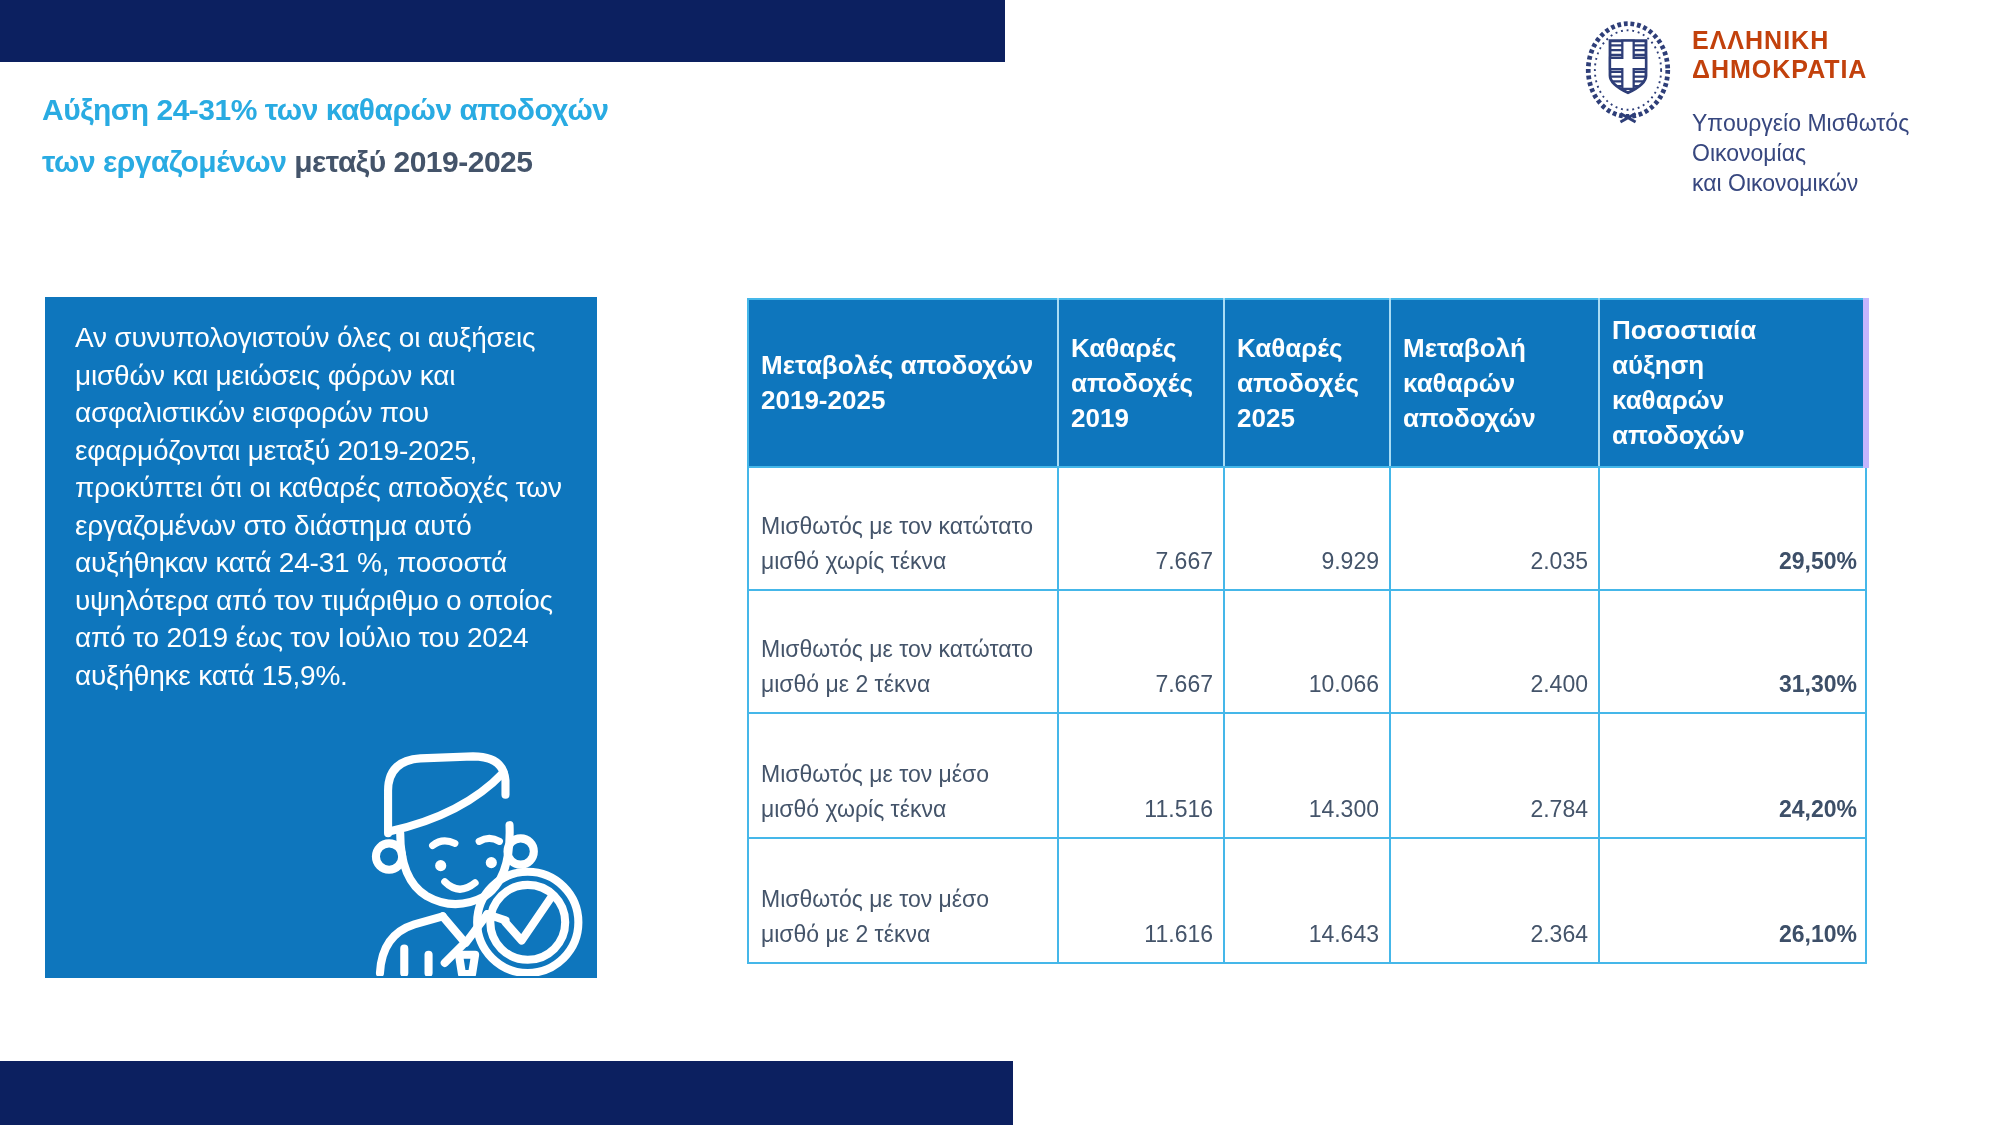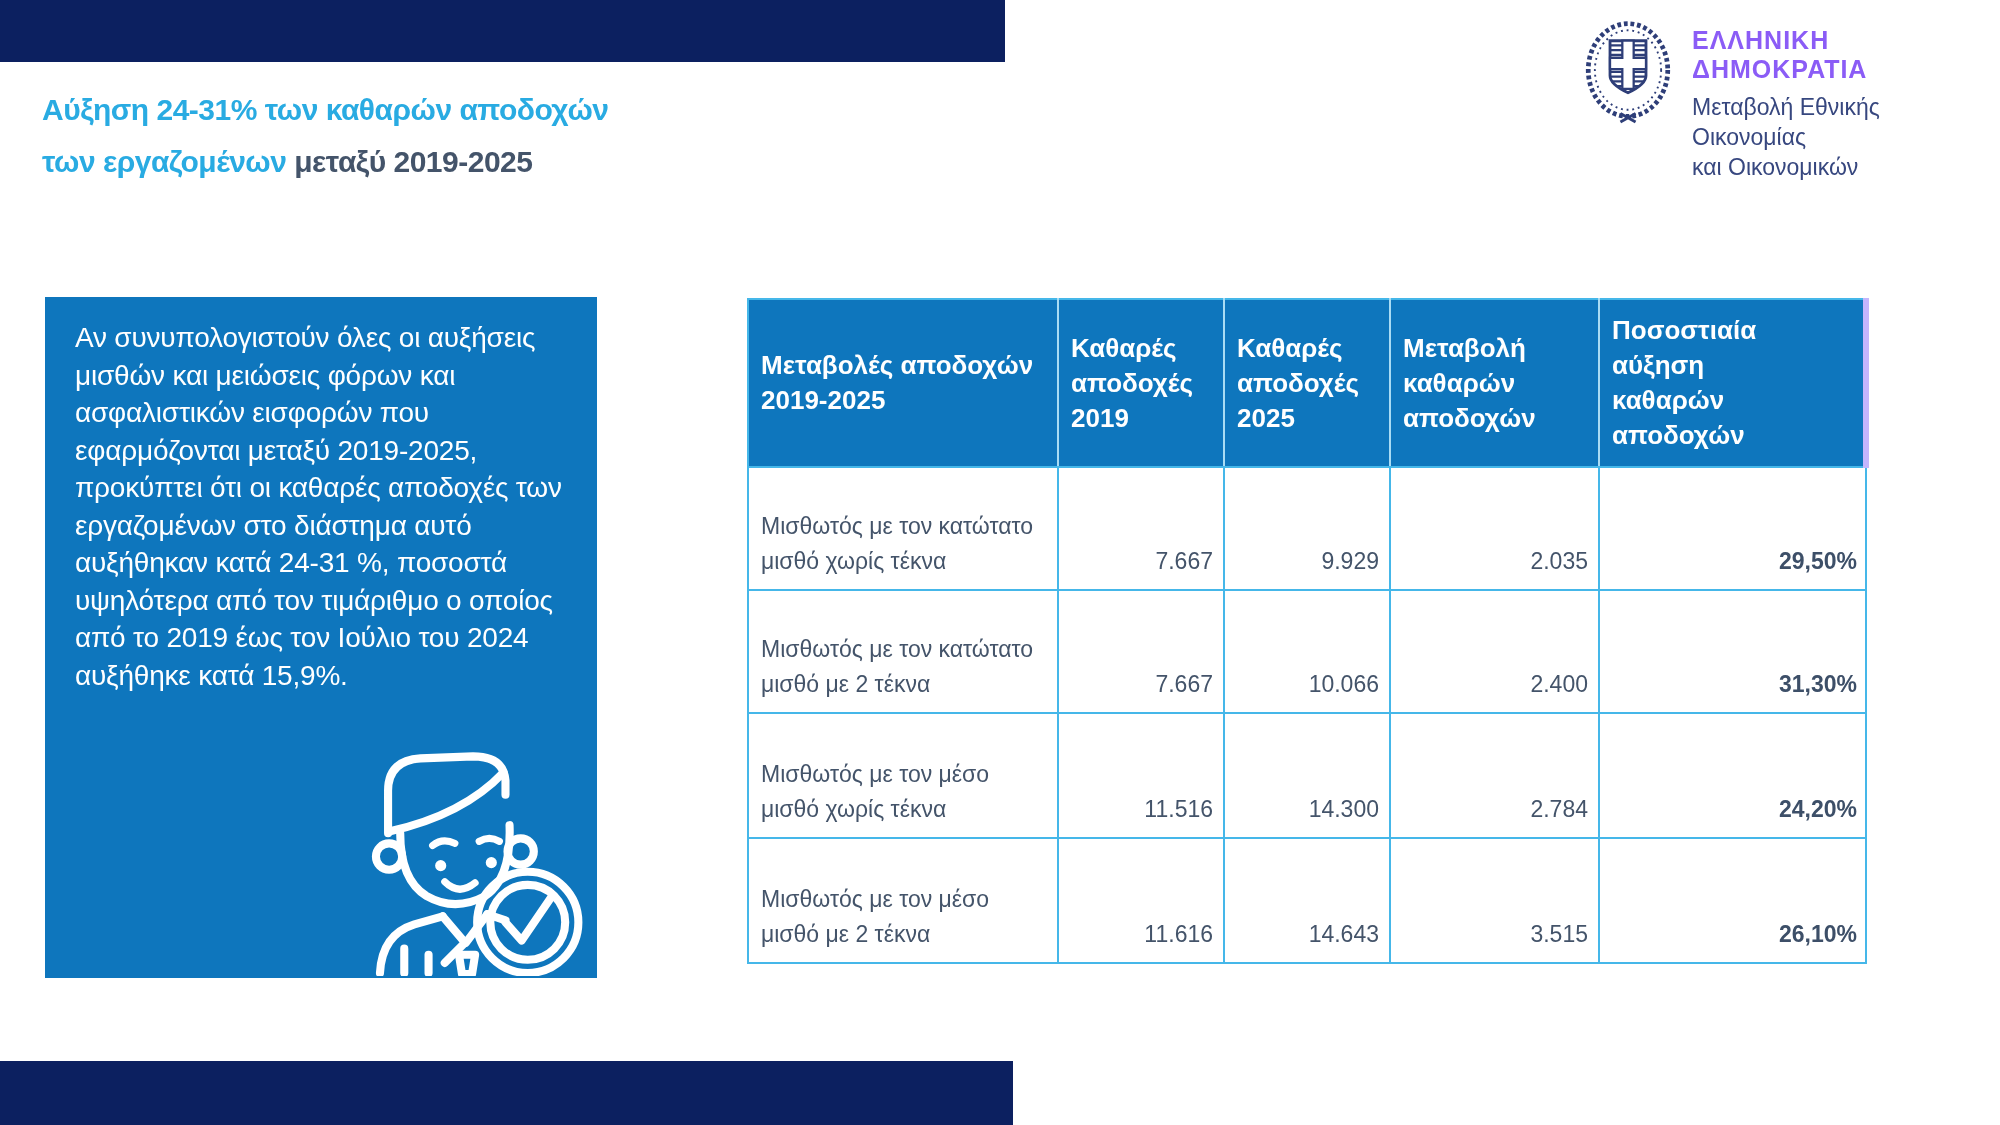--- a/index.html
+++ b/index.html
@@ -13,21 +13,21 @@
 
   
   .title{position:absolute; left:42px; top:64px; font-weight:bold; letter-spacing:-0.5px; line-height:52px; font-size:30px;}
   .title .blue{color:#29abe2;}
   .title .dark{color:#44546a;}
 
   
   .gov-logo{position:absolute; left:1580px; top:18px; display:flex; align-items:flex-start;}
   .gov-logo svg{width:96px; height:106px; flex:0 0 auto;}
   .gov-text{margin-left:16px; padding-top:8px;}
-  .gov-name{font-size:25px; font-weight:bold; color:#8b5cf6; letter-spacing:1px; margin-bottom:8px;}
+  .gov-name{font-size:25px; font-weight:bold; color:#c2410c; letter-spacing:1px; margin-bottom:24px;}
   .gov-ministry{font-size:23px; color:#37477f; line-height:30px;}
 
   
   .info-box{
     position:absolute; left:45px; top:297px; width:552px; height:681px;
     background:#0e76bd; color:#ffffff; box-sizing:border-box;
     padding:22px 30px 0 30px;
   }
   .info-box p{
     margin:0; font-size:28px; line-height:37.5px; white-space:pre-line; letter-spacing:-0.2px;
@@ -85,21 +85,21 @@
           <line x1="31" y1="57" x2="69" y2="57"></line>
         <line x1="31" y1="62" x2="69" y2="62"></line>
           <line x1="31" y1="67" x2="69" y2="67"></line>
         <line x1="31" y1="72" x2="69" y2="72"></line>
       </g>
       <path d="M44,24 H56 V42 H69 V54 H56 V75 H44 V54 H31 V42 H44 Z" fill="#ffffff" stroke="#2e3e78" stroke-width="2.4"></path>
     </svg>
     <div class="gov-text">
       <div class="gov-name">ΕΛΛΗΝΙΚΗ ΔΗΜΟΚΡΑΤΙΑ</div>
       <div class="gov-ministry">
-        <span>Μεταβολή Εθνικής Οικονομίας</span><br>
+        <span>Υπουργείο Μισθωτός Οικονομίας</span><br>
         <span>και Οικονομικών</span>
       </div>
     </div>
   </div>
 
   <div class="info-box">
     <p>Αν συνυπολογιστούν όλες οι αυξήσεις
 μισθών και μειώσεις φόρων και
 ασφαλιστικών εισφορών που
 εφαρμόζονται μεταξύ 2019-2025,
@@ -178,21 +178,21 @@
           <td>Μισθωτός με τον μέσο μισθό χωρίς τέκνα</td>
           <td class="num">11.516</td>
           <td class="num">14.300</td>
           <td class="num">2.784</td>
           <td class="pct">24,20%</td>
         </tr>
         <tr class="r4">
           <td>Μισθωτός με τον μέσο μισθό με 2 τέκνα</td>
           <td class="num">11.616</td>
           <td class="num">14.643</td>
-          <td class="num">3.515</td>
+          <td class="num">2.364</td>
           <td class="pct">26,10%</td>
         </tr>
       </tbody>
     </table>
   </div>
 
   <div class="bar-bottom"></div>
 
 </div>
 

